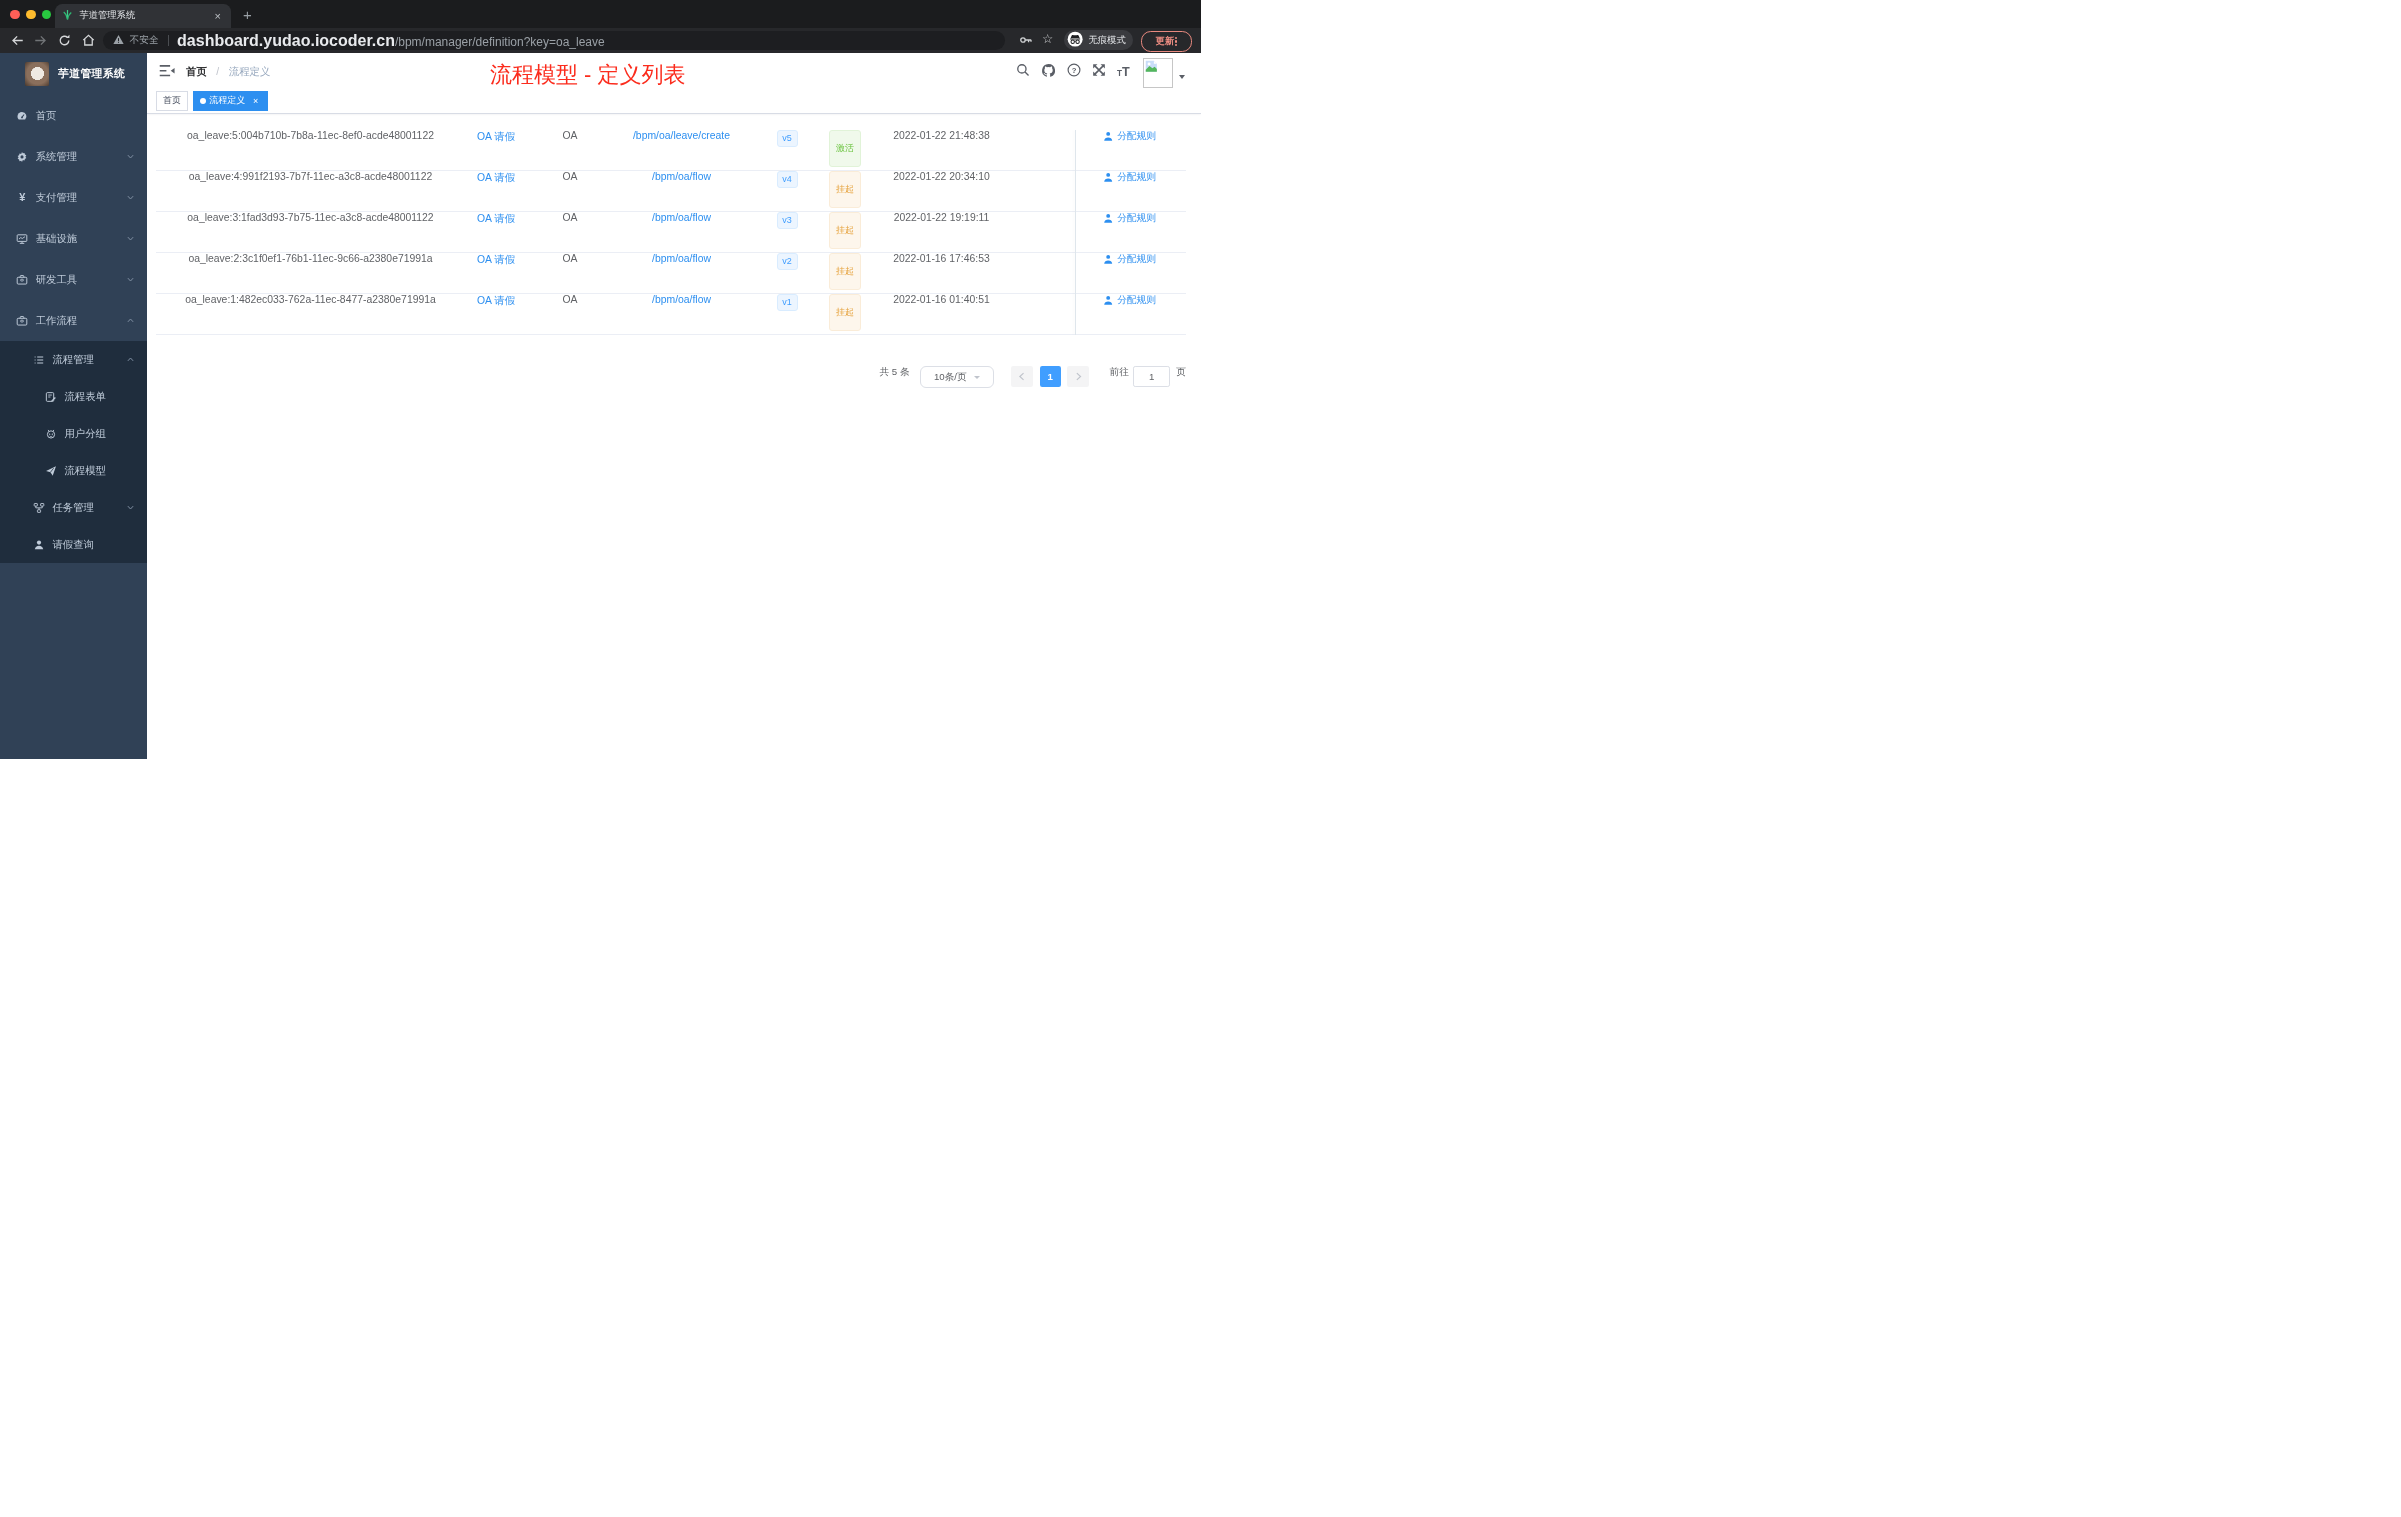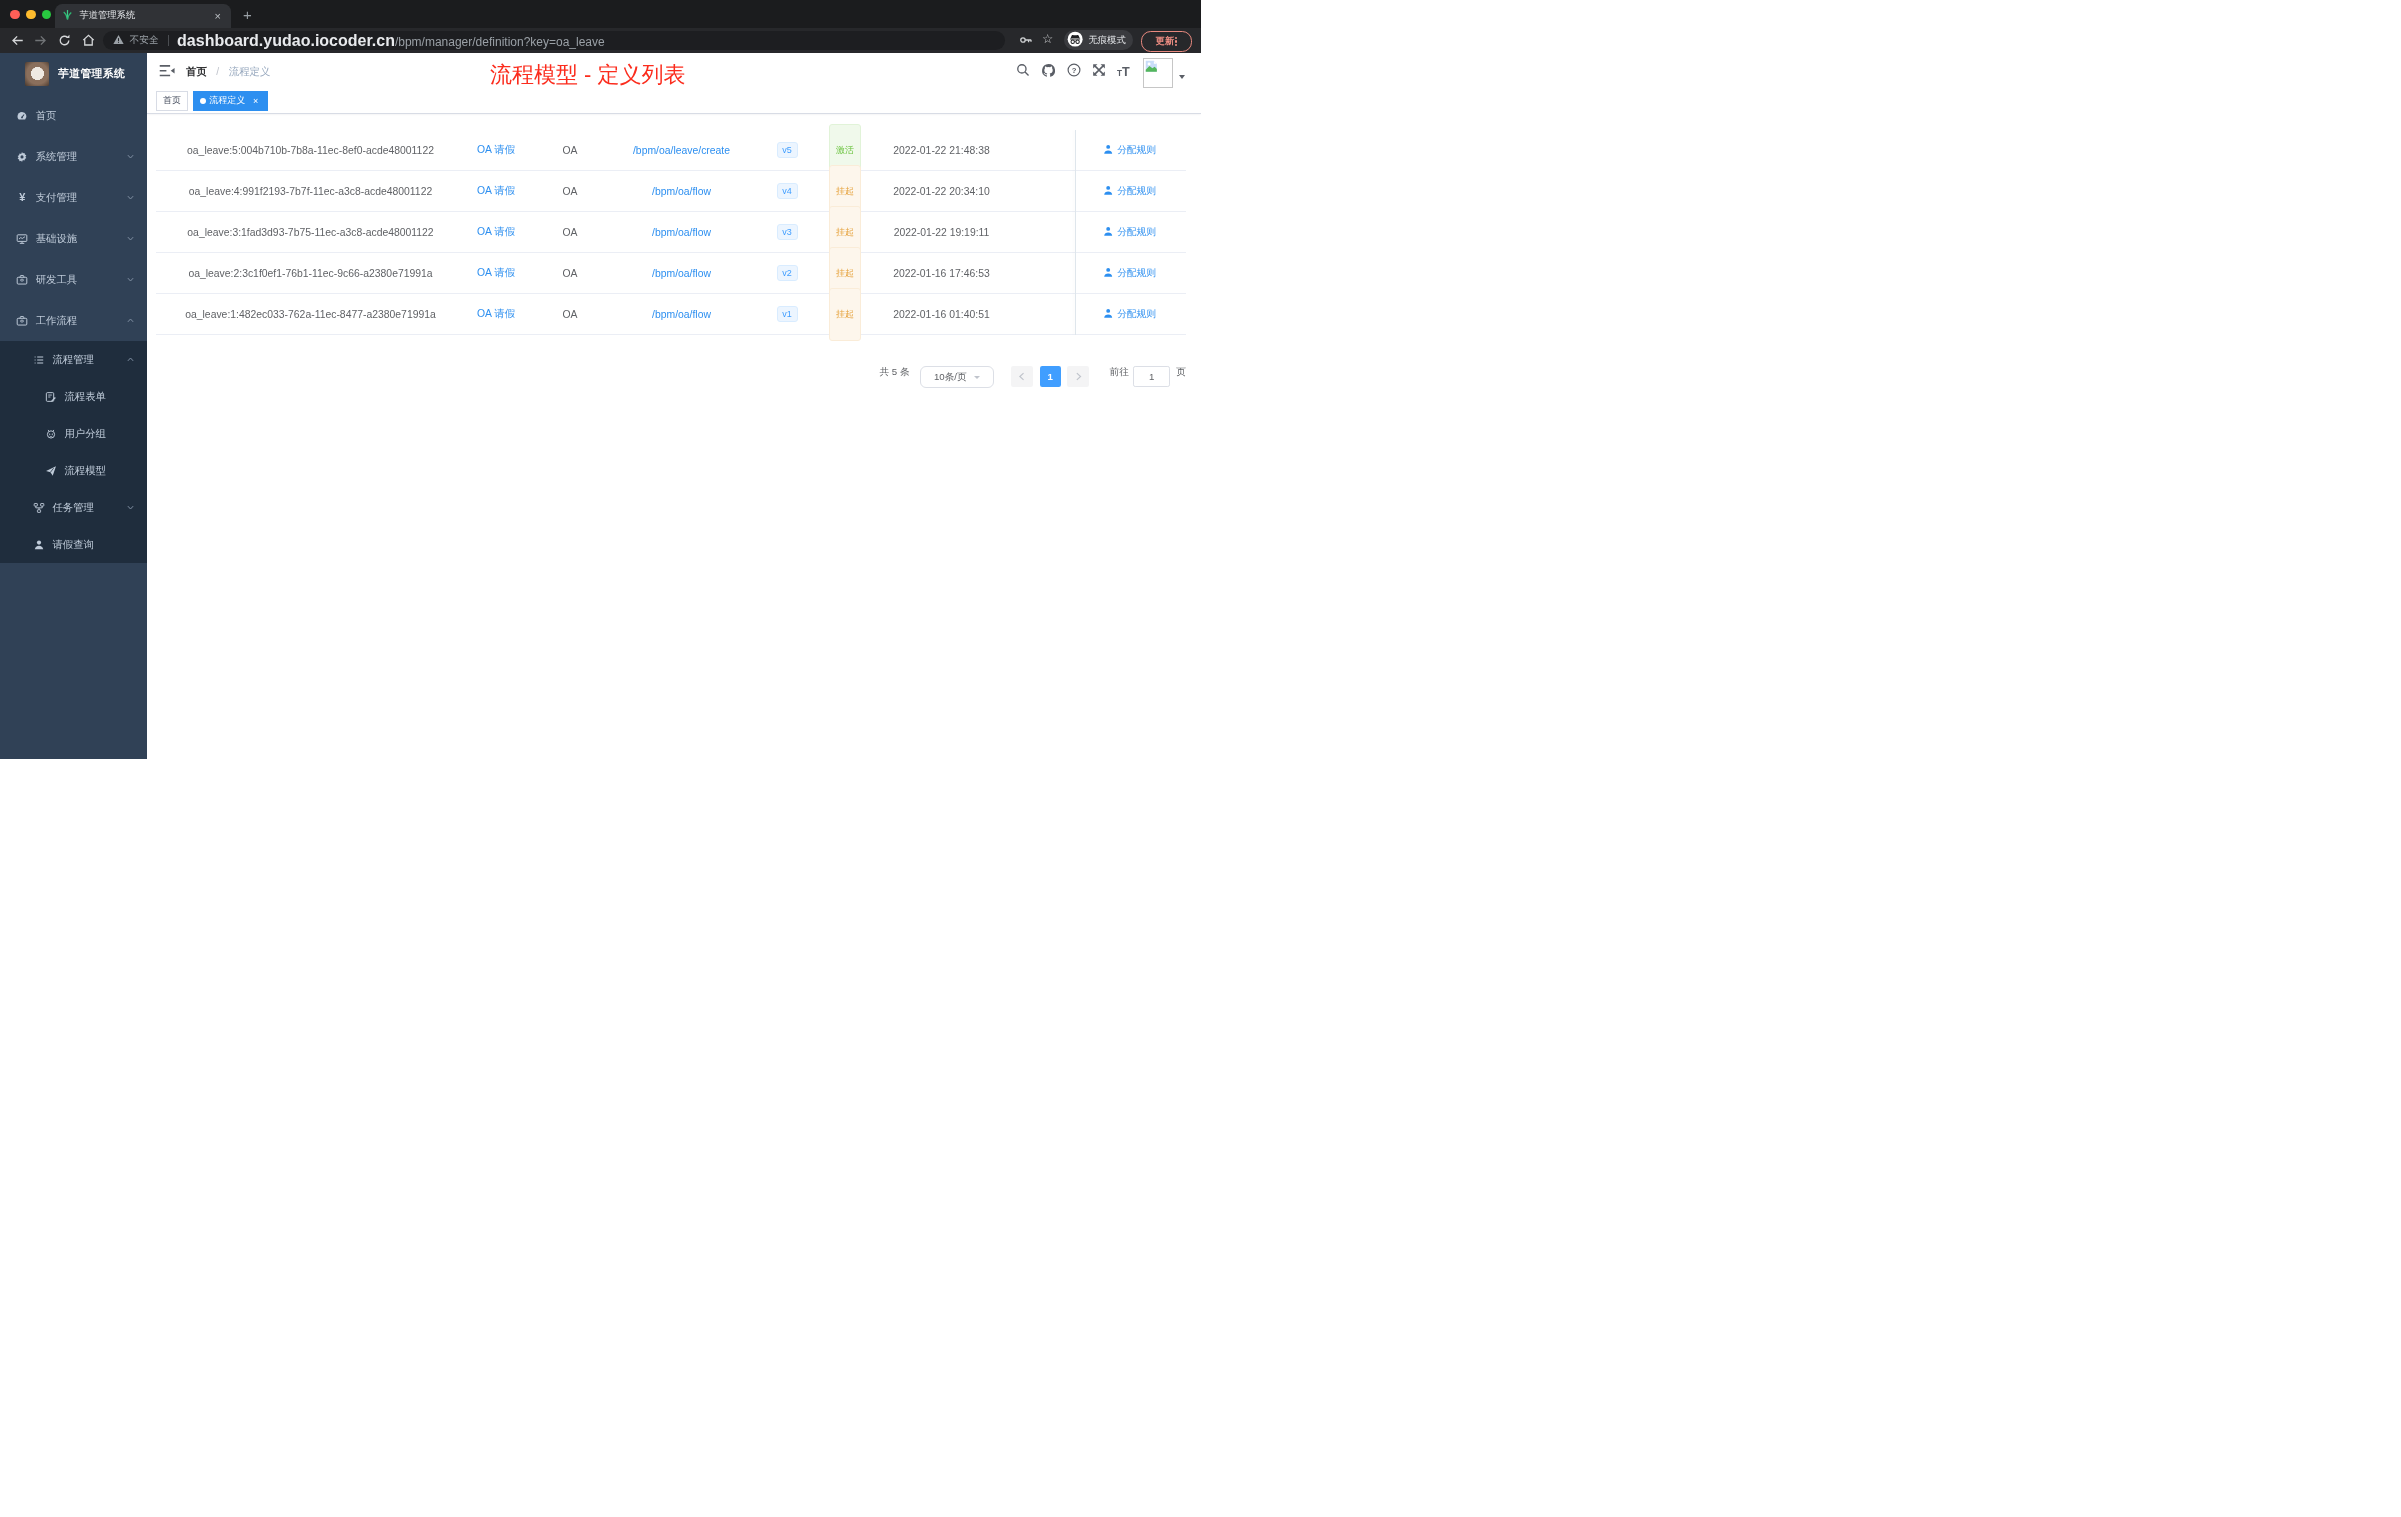--- a/index.html
+++ b/index.html
@@ -81,33 +81,33 @@
              display:flex; align-items:center; padding-left:9px; gap:4.5px; background:#fff; }
   .tagv { height:19.3px; display:flex; align-items:center; padding:0 6px; font-size:9px; border:0.7px solid #d8dce5;
           background:#fff; color:#495060; cursor:pointer; }
   .tagv.active { background:#2d8ff0; border-color:#2d8ff0; color:#fff; padding:0 6px; gap:3.7px; }
   .tagv .dot { width:6px; height:6px; border-radius:50%; background:#fff; }
   .tagv .tclose { font-size:9px; margin-left:1.5px; color:#fff; width:10.4px; text-align:center; }
 
   
   .content { padding:16.3px 0 0 9px; }
   .tbl { position:relative; width:1030px; font-size:10.4px; color:#606266; }
-  .trow { display:flex; align-items:center; height:41px; border-bottom:0.7px solid #ebeef5; background:#fff; }
+  .trow { display:flex; align-items:flex-start; height:41px; border-bottom:0.7px solid #ebeef5; background:#fff; }
   .thead { display:flex; align-items:center; height:28px; background:#f6f7f9; color:#515a6e; font-weight:bold;
            border-bottom:0.7px solid #e6ebf2; }
   .cell { display:flex; align-items:center; justify-content:center; text-align:center; flex-shrink:0;
           padding:0 3px; overflow:hidden; white-space:nowrap; }
   .c0{width:309px;} .c1{width:62px;} .c2{width:86px;} .c3{width:137px;} .c4{width:74px;}
   .c5{width:42px;} .c6{width:151px;} .c7{width:57px;} .c8{width:111px;}
   .divline { position:absolute; left:919px; top:0; width:0.7px; height:100%; background:#dfe6ec;
              box-shadow:-1.5px 0 3px rgba(0,0,0,.04); }
   a.blue { color:#2d8ff0; text-decoration:none; cursor:pointer; }
   .vtag { display:inline-block; min-width:21px; padding:2.2px 4.5px; border-radius:3px; font-size:9px;
           background:#ecf5ff; border:0.7px solid #d9ecff; color:#409eff; }
-  .stag { display:inline-block; padding:19px 6px; border-radius:3px; font-size:9px; }
+  .stag { display:inline-block; padding:11px 6px; border-radius:3px; font-size:9px; }
   .stag.success { background:#f0f9eb; border:0.7px solid #e1f3d8; color:#67c23a; }
   .stag.warning { background:#fdf6ec; border:0.7px solid #faecd8; color:#e6a23c; }
   .actlink { display:inline-flex; align-items:center; gap:3.7px; color:#2d8ff0; font-size:9.7px; cursor:pointer; }
 
   
   .pager { width:1030px; margin-top:31px; display:flex; align-items:flex-start; justify-content:flex-end;
            font-size:9.7px; color:#606266; }
   .pg-total { margin-right:10.4px; }
   .pg-size { width:74px; height:22px; border:0.7px solid #dcdfe6; border-radius:6px; display:flex;
              align-items:center; justify-content:center; gap:7.4px; color:#606266; margin-right:13.4px;

